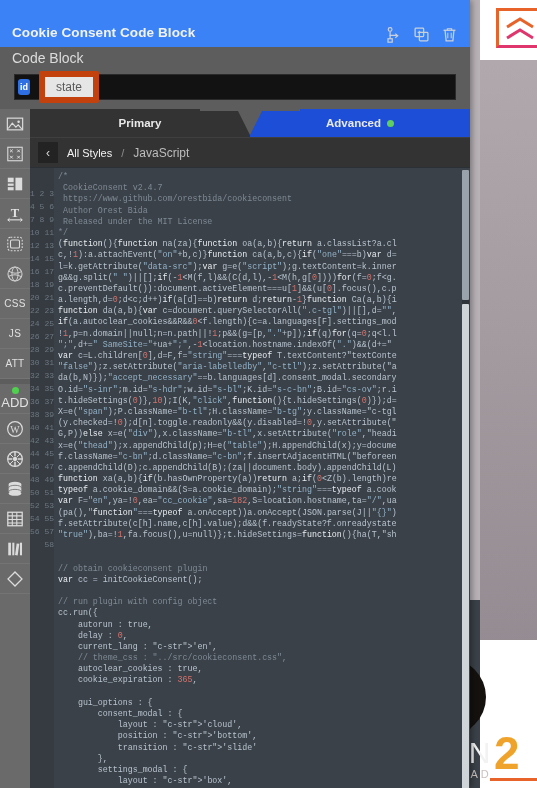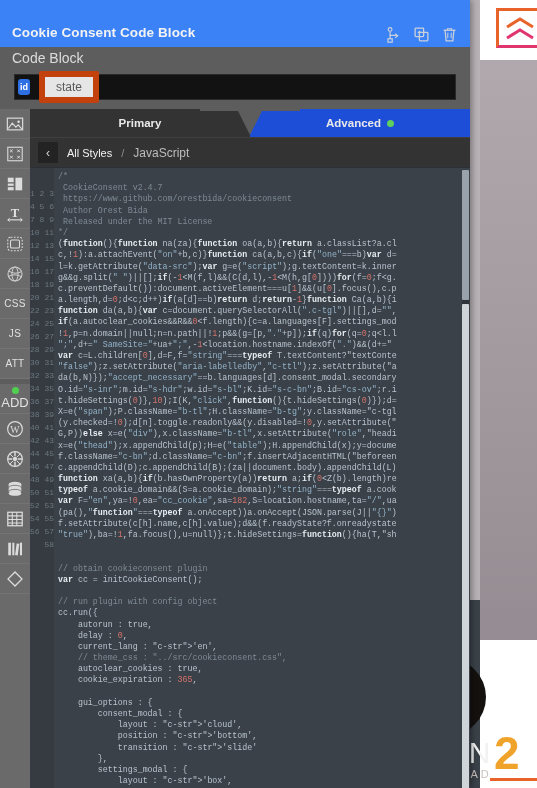--- a/index.html
+++ b/index.html
@@ -226,21 +226,21 @@
     position:absolute; right:1px; top:2px; width:7px; height:130px;
     background:#9aa3ac; border-radius:1px; cursor:pointer;
   }
   .scroll-thumb2 {
     position:absolute; right:1px; top:136px; width:7px; height:500px;
     background:#cfd4d9; border-radius:1px; cursor:pointer;
   }
 
   
   .c-com { color:#7e8a95; }
-  .c-kw  { color:#e8eef3; font-weight:bold; }
+  .c-kw  { color:#e8eef3; font-weight:normal; }
   .c-str { color:#93b3c9; }
   .c-num { color:#d4736e; }
 </style>
 </head>
 <body>
 
 <div id="root">
 
   <div class="bg-page"></div>
   <div class="bg-white-strip"></div>

